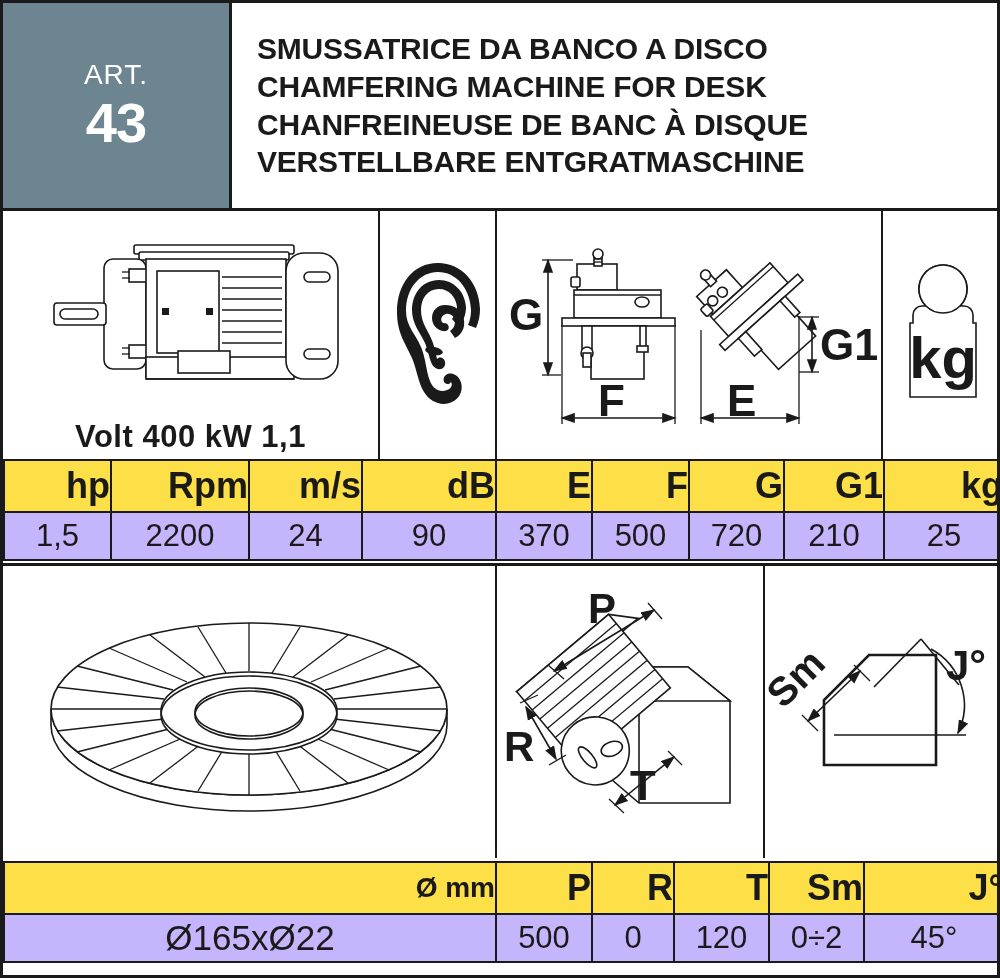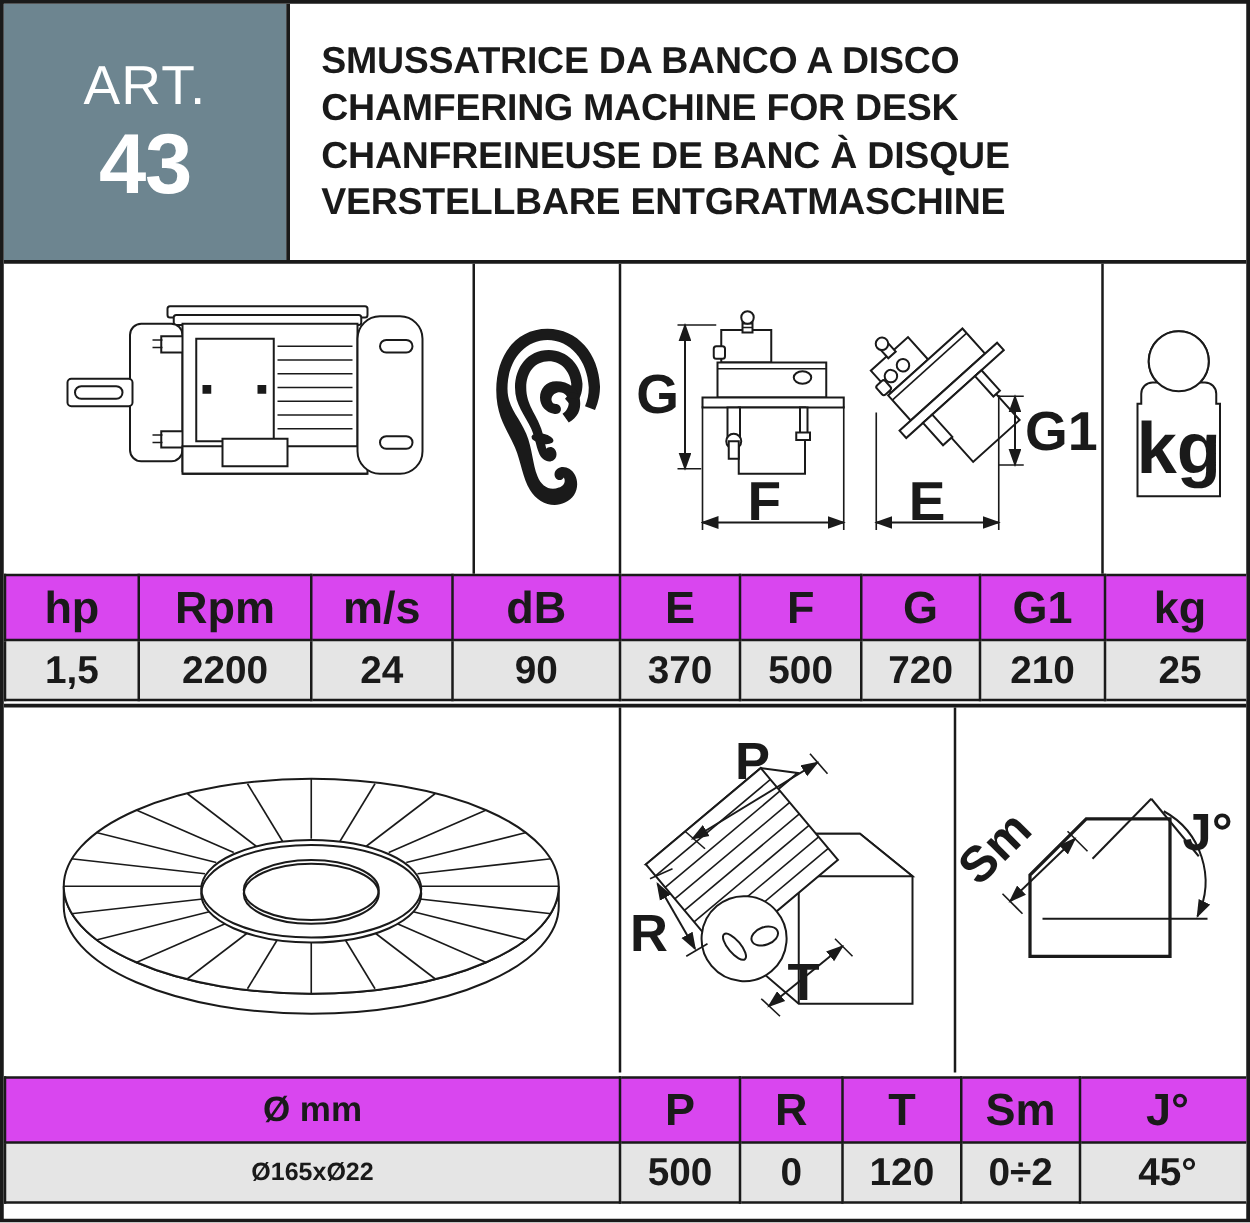--- a/index.html
+++ b/index.html
@@ -27,25 +27,25 @@
     position:absolute;left:0;top:0;width:1000px;height:205px;
   }
   #art-box{
     position:absolute;left:0;top:0;width:226px;height:205px;
     background:#6d8590;
     display:flex;flex-direction:column;
     align-items:center;justify-content:center;
     color:#ffffff;
   }
   #art-label{
-    font-size:44px;letter-spacing:1px;font-weight:400;line-height:1;
+    font-size:28px;letter-spacing:1px;font-weight:400;line-height:1;
     margin-bottom:6px;
   }
   #art-number{
-    font-size:68px;font-weight:bold;line-height:1;letter-spacing:-1px;
+    font-size:56px;font-weight:bold;line-height:1;letter-spacing:-1px;
   }
   #title-block{
     position:absolute;left:232px;top:0;right:0;height:205px;
     display:flex;flex-direction:column;justify-content:center;
     padding-left:22px;box-sizing:border-box;
   }
   .title-line{
     font-size:30px;font-weight:bold;color:#1a1a1a;
     line-height:1.26;white-space:nowrap;letter-spacing:-0.2px;
   }
@@ -68,30 +68,30 @@
     display:flex;align-items:center;justify-content:center;}
 
   
   .tbl{position:absolute;left:0;width:1000px;border-collapse:collapse;table-layout:fixed;}
   .tbl td{
     border:2px solid #1a1a1a;
     text-align:center;vertical-align:middle;
     color:#1a1a1a;padding:0;
   }
   .tbl tr.head td{
-    background:#d946ef;font-weight:bold;font-size:36px;height:50px;
+    background:#fde047;font-weight:bold;font-size:36px;height:50px;text-align:right;
   }
   .tbl tr.vals td{
-    background:#e5e5e5;font-weight:bold;font-size:31px;height:46px;
+    background:#c4b5fd;font-weight:normal;font-size:31px;height:46px;
   }
 
   #spec-table{top:456px;}
   #dim-table{top:858px;}
   #dim-table tr.head td.wide{font-size:28px;}
-  #dim-table tr.vals td.wide{font-size:20px;}
+  #dim-table tr.vals td.wide{font-size:35px;}
 
   
   #lower-band{position:absolute;left:0;top:563px;width:1000px;height:292px;}
   .lcell{position:absolute;top:0;height:292px;box-sizing:border-box;
     display:flex;align-items:center;justify-content:center;}
   #cell-disc{left:0;width:492px;}
   #cell-prt{left:494px;width:266px;}
   #cell-smj{left:762px;width:238px;}
 
   svg{display:block;}
@@ -163,20 +163,21 @@
 
           <rect class="fil-w" x="120" y="126" width="148" height="22"></rect>
           <rect class="fil-w" x="152" y="120" width="52" height="22"></rect>
           <line class="ln" x1="120" y1="148" x2="268" y2="148"></line>
 
           <rect class="fil-w" x="260" y="22" width="52" height="126" rx="18"></rect>
           <rect class="fil-w" x="278" y="41" width="26" height="10" rx="5"></rect>
           <rect class="fil-w" x="278" y="118" width="26" height="10" rx="5"></rect>
         </svg>
       </div>
+      <div id="volt-text">Volt 400 kW 1,1</div>
     </div>
 
     <div class="picto-cell" id="cell-ear">
       <span>
         <svg width="96" height="150" viewBox="0 0 96 150">
           <path class="fil-k" d="M48 3 C23 3 7 24 7 52 C7 74 16 84 22 98 C27 110 28 122 34 132
             C40 142 52 147 62 142 C71 138 74 128 70 120 C67 114 60 112 56 115
             C53 117 53 121 55 123 C57 125 60 124 61 122 C63 125 61 129 57 130
             C50 133 43 129 40 121 C36 111 36 99 31 87 C25 73 16 66 16 51
             C16 28 30 12 48 12 C66 12 80 28 81 50 C81 56 80 60 78 65

